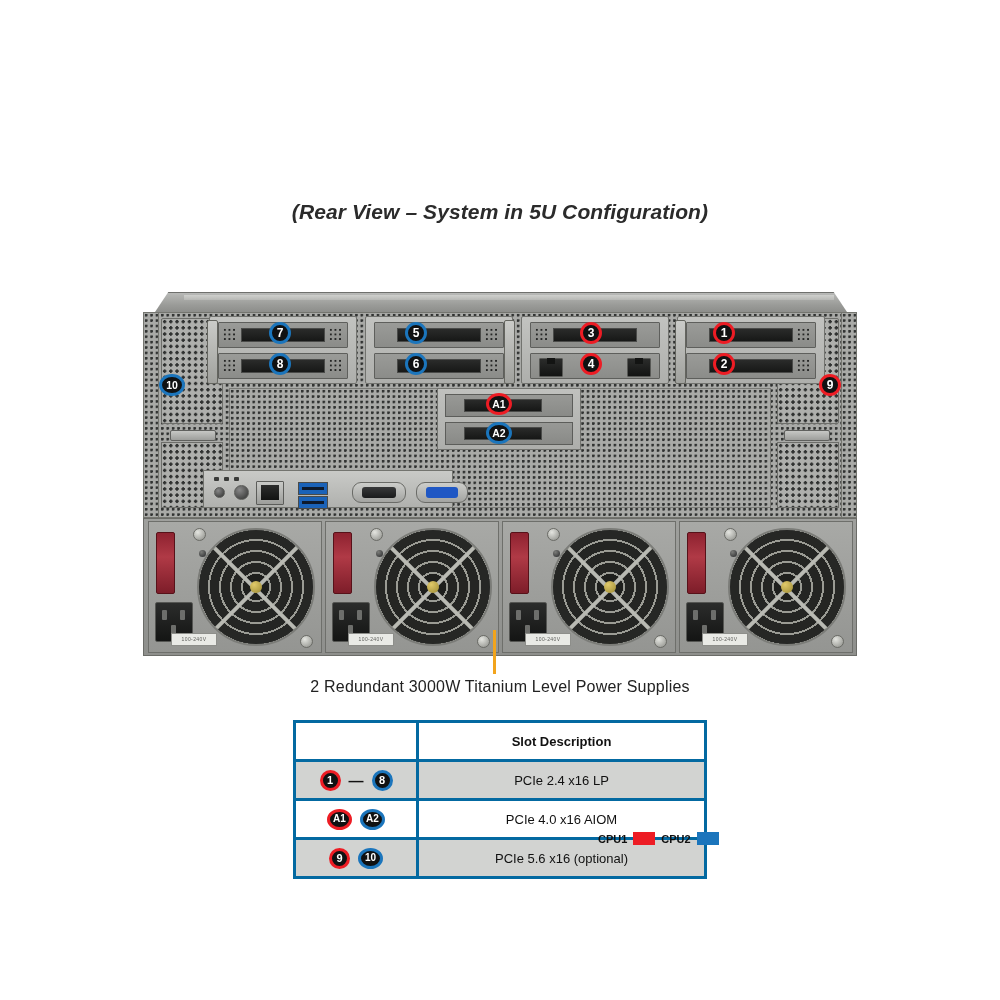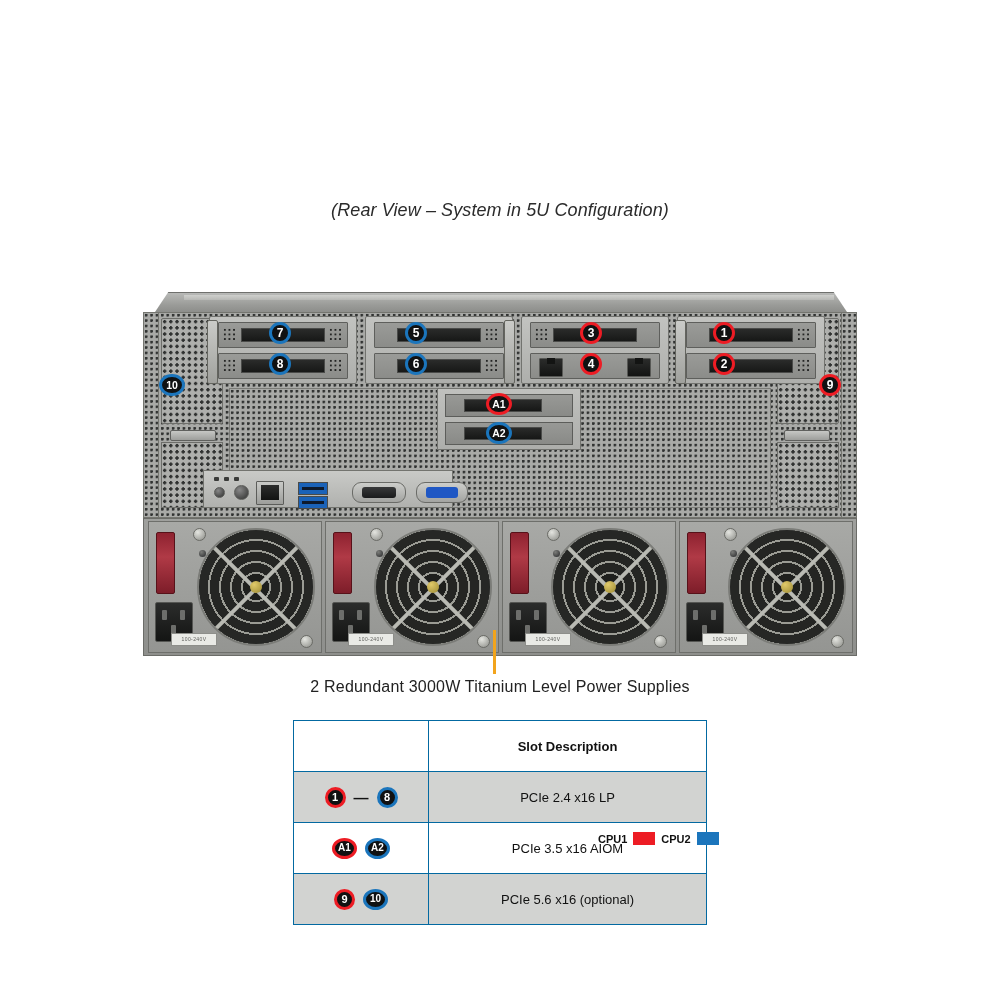--- a/index.html
+++ b/index.html
@@ -1,21 +1,21 @@
 <!DOCTYPE html>
 <html><head>
 <meta charset="utf-8">
 <style>
   html,body{margin:0;padding:0;background:#ffffff;}
   body{width:1000px;height:1000px;position:relative;overflow:hidden;
        font-family:"Liberation Sans",sans-serif;color:#111;}
 
   
   #title{position:absolute;left:0;top:200px;width:1000px;text-align:center;
-         font-style:italic;font-size:18px;color:#2b2b2b;letter-spacing:.1px;}
+         font-style:italic;font-size:21px;color:#2b2b2b;letter-spacing:.1px;font-weight:bold;}
 
   
   #chassis{position:absolute;left:143px;top:292px;width:714px;height:364px;}
   .lid{position:absolute;left:10px;top:0;width:694px;height:22px;
        background:linear-gradient(#b8b9b7,#9a9b98 55%,#878885);
        border:1px solid #6f706d;border-bottom:none;
        clip-path:polygon(2.2% 0,97.8% 0,100% 100%,0 100%);}
   .lidhi{position:absolute;left:30px;top:2px;width:650px;height:5px;
          background:linear-gradient(#d8d9d6,#bcbdba);opacity:.75;}
   .body{position:absolute;left:0;top:20px;width:714px;height:206px;
@@ -137,21 +137,21 @@
   .cal.wide{width:26px;font-size:10.5px;}
 
   
   #leader{position:absolute;left:493px;top:630px;width:3px;height:44px;background:#F2A41C;}
   #caption{position:absolute;left:0;top:678px;width:1000px;text-align:center;
        font-size:16px;color:#222;letter-spacing:.2px;}
 
   
   #tbl{position:absolute;left:293px;top:720px;width:414px;border-collapse:collapse;
        table-layout:fixed;}
-  #tbl td{border:1px solid #0369a1;padding:12px;height:26px;vertical-align:middle;}
+  #tbl td{border:3px solid #0369a1;padding:5px;height:26px;vertical-align:middle;}
   .colA{width:110px;}
   .hdr{font-size:13px;font-weight:bold;text-align:center;color:#111;}
   .desc{font-size:13px;text-align:center;color:#111;}
   .gray{background:#d2d3d1;}
   .white{background:#ffffff;}
   .badgecell{position:relative;}
   .bwrap{display:flex;align-items:center;justify-content:center;gap:8px;height:26px;}
   .tb{position:relative;width:21px;height:21px;border-radius:50%;background:#101112;color:#fff;
       font-size:11px;font-weight:bold;display:flex;align-items:center;justify-content:center;
       box-sizing:border-box;line-height:1;}
@@ -373,21 +373,21 @@
       <td class="desc gray">PCIe 2.4 x16 LP</td>
     </tr>
 
     <tr>
       <td class="colA white badgecell">
         <div class="bwrap">
           <span class="tb red wide" style="border-color: rgb(237, 28, 36);">A1</span>
           <span class="tb blue wide" style="border-color: rgb(27, 117, 188);">A2</span>
         </div>
       </td>
-      <td class="desc white">PCIe 3.5 x16 AIOM</td>
+      <td class="desc white">PCIe 4.0 x16 AIOM</td>
     </tr>
 
     <tr>
       <td class="colA gray badgecell">
         <div class="bwrap">
           <span class="tb red" style="border-color: rgb(237, 28, 36);">9</span>
           <span class="tb blue wide" style="border-color: rgb(27, 117, 188);">10</span>
         </div>
       </td>
       <td class="desc gray">PCIe 5.6 x16 (optional)</td>

